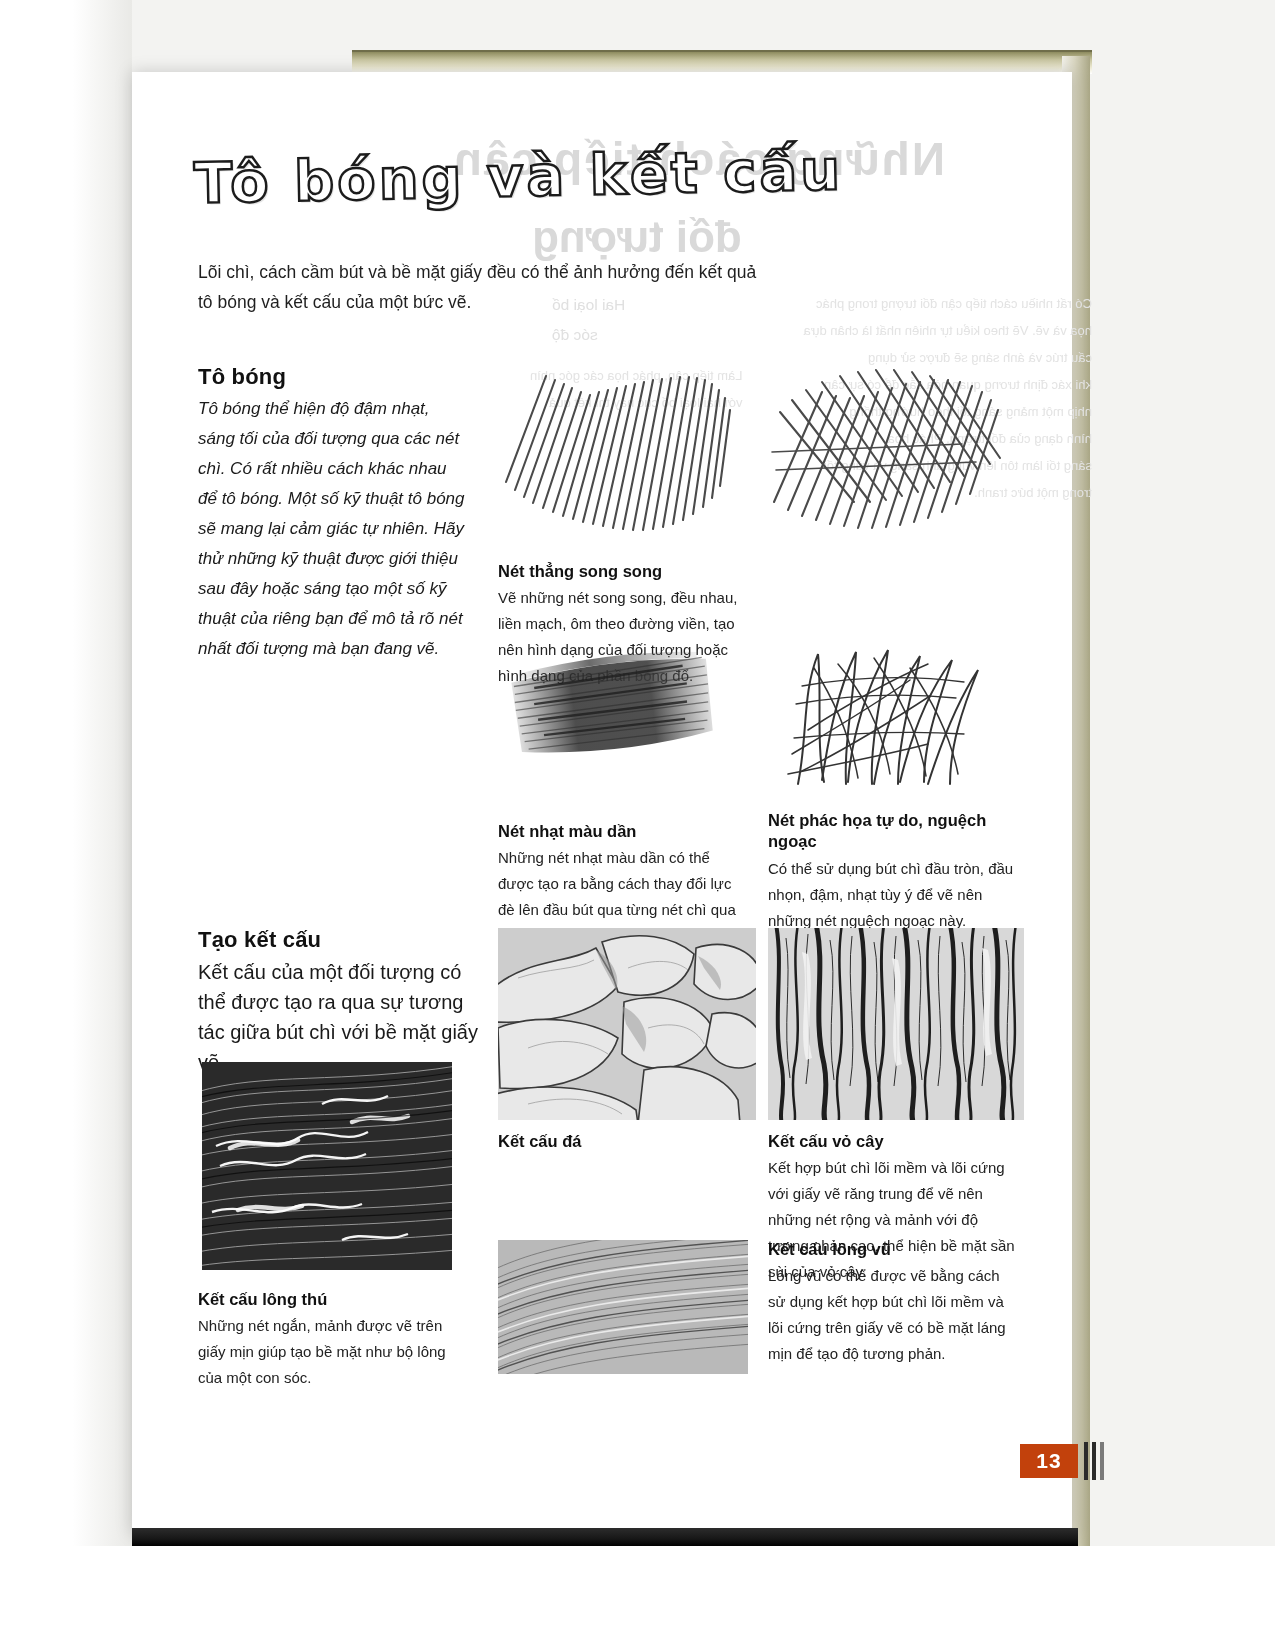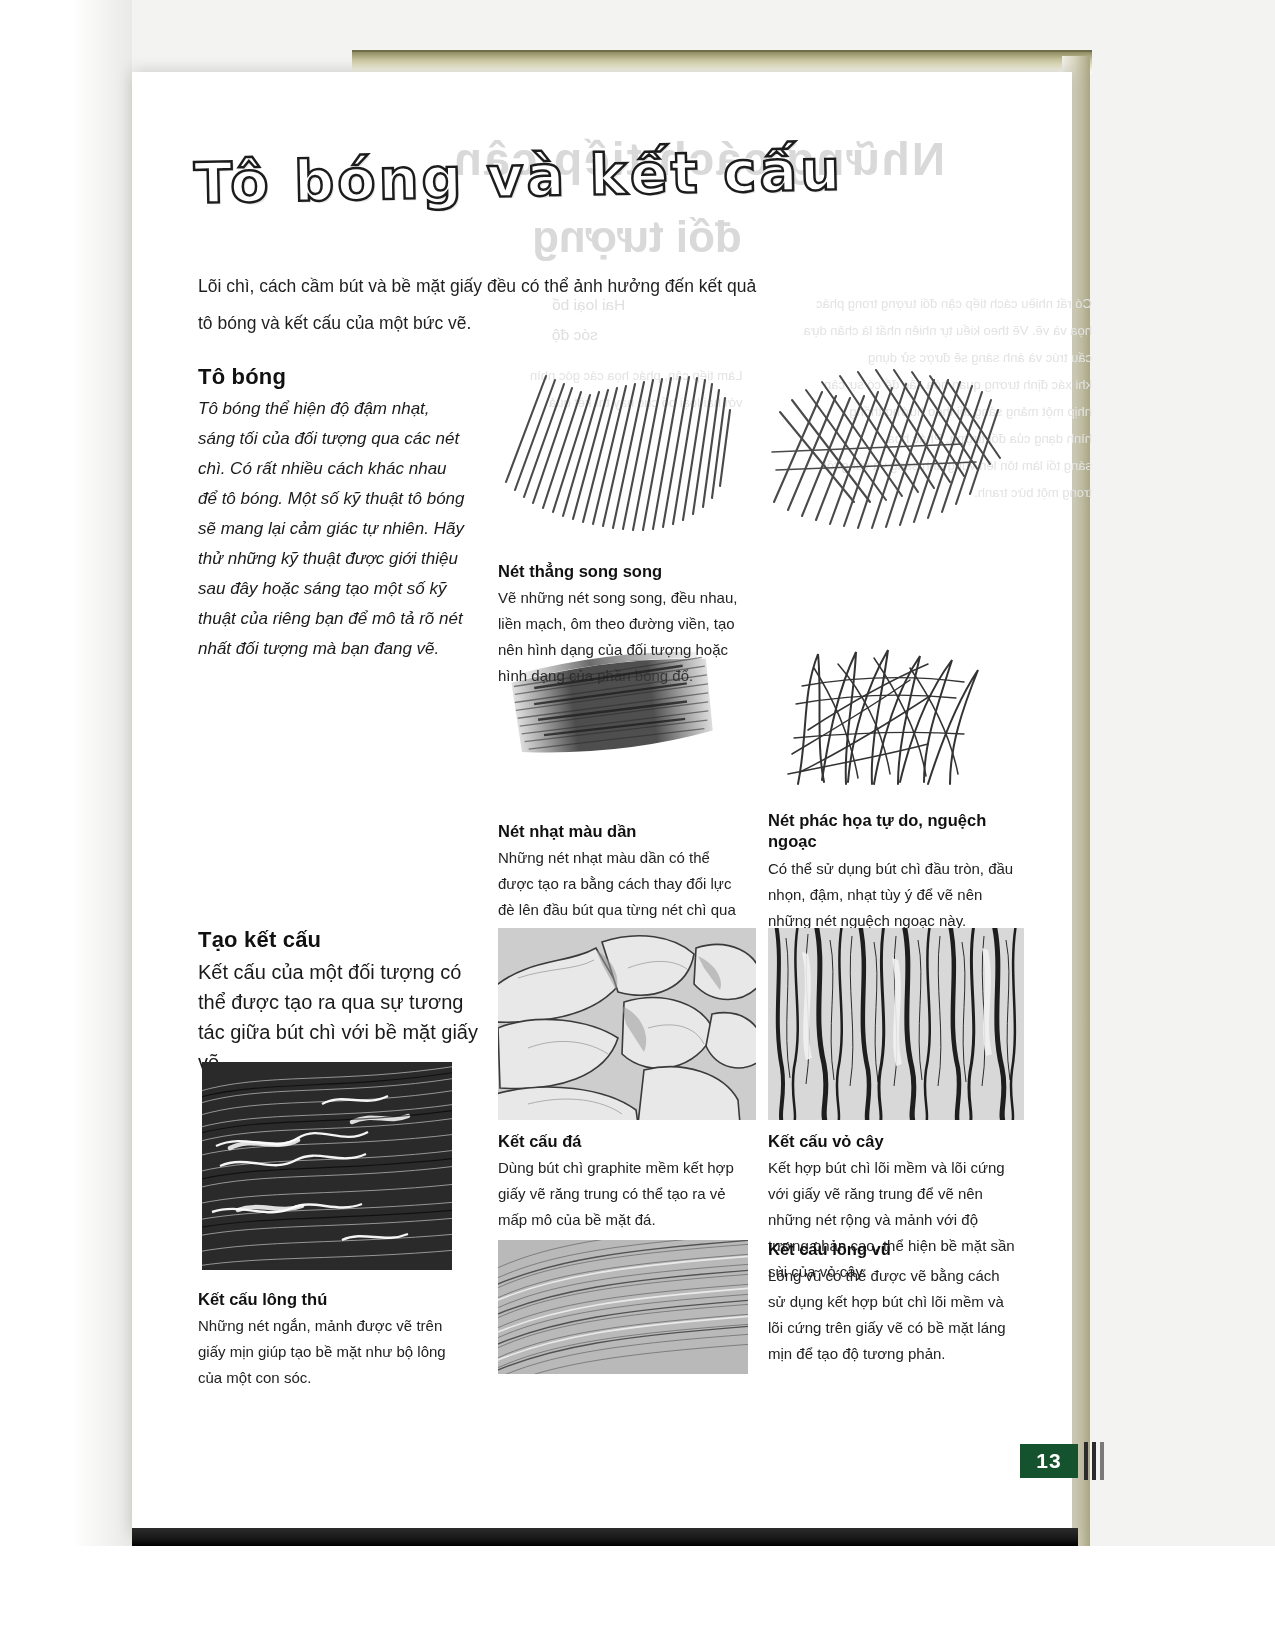--- a/index.html
+++ b/index.html
@@ -111,24 +111,24 @@
     letter-spacing: 3px;
     color: #ffffff;
     -webkit-text-stroke: 2.5px #1c1c1c;
     font-family: "DejaVu Sans", sans-serif;
     transform: rotate(-1.2deg);
     text-shadow: 2px 2px 0 rgba(0,0,0,0.10);
   }
 
   .intro {
     position: absolute;
-    left: 66px; top: 196px;
+    left: 66px; top: 185px;
     width: 560px;
     font-size: 17.5px;
-    line-height: 37px;
+    line-height: 30px;
     color: #1f1f1f;
   }
 
   .h-sub {
     font-size: 22px;
     font-weight: bold;
     color: #111111;
     letter-spacing: 0.2px;
   }
 
@@ -176,21 +176,21 @@
     position: absolute;
     overflow: hidden;
     background: #cfcfcf;
   }
 
   
   .pagenum {
     position: absolute;
     left: 888px; top: 1372px;
     width: 58px; height: 34px;
-    background: #14532d;
+    background: #c2410c;
     color: #ffffff;
     font-size: 21px;
     font-weight: bold;
     display: flex;
     align-items: center;
     justify-content: center;
     letter-spacing: 1px;
   }
   .pagebars {
     position: absolute;
@@ -410,21 +410,20 @@
         </g>
         <g fill="#9a9a9a" opacity="0.55">
           <path d="M98 22 C118 34 122 52 118 62 L104 36 Z"></path>
           <path d="M200 28 C218 36 226 52 222 62 L206 40 Z"></path>
           <path d="M124 78 C146 88 152 110 146 124 L128 96 Z"></path>
         </g>
       </svg>
     </div>
     <div class="cap" style="left:366px; top:1060px; width:245px;">
       <h4>Kết cấu đá</h4>
-      <p>Dùng bút chì graphite mềm kết hợp giấy vẽ răng trung có thể tạo ra vẻ mấp mô của bề mặt đá.</p>
     </div>
 
     <div class="art-img" style="left:636px; top:856px; width:256px; height:192px;">
       <svg width="256" height="192" viewBox="0 0 256 192">
         <rect width="256" height="192" fill="#d8d8d8"></rect>
         <g stroke="#1e1e1e" fill="none">
           <path d="M8 -4 C16 40 4 90 14 140 C18 168 10 184 14 196" stroke-width="4"></path>
           <path d="M30 -4 C22 44 36 92 26 140 C22 170 30 186 26 196" stroke-width="2.5"></path>
           <path d="M48 -4 C58 40 44 86 56 136 C62 166 52 184 58 196" stroke-width="5"></path>
           <path d="M74 -4 C66 46 80 94 70 142 C66 170 74 186 70 196" stroke-width="2.5"></path>

